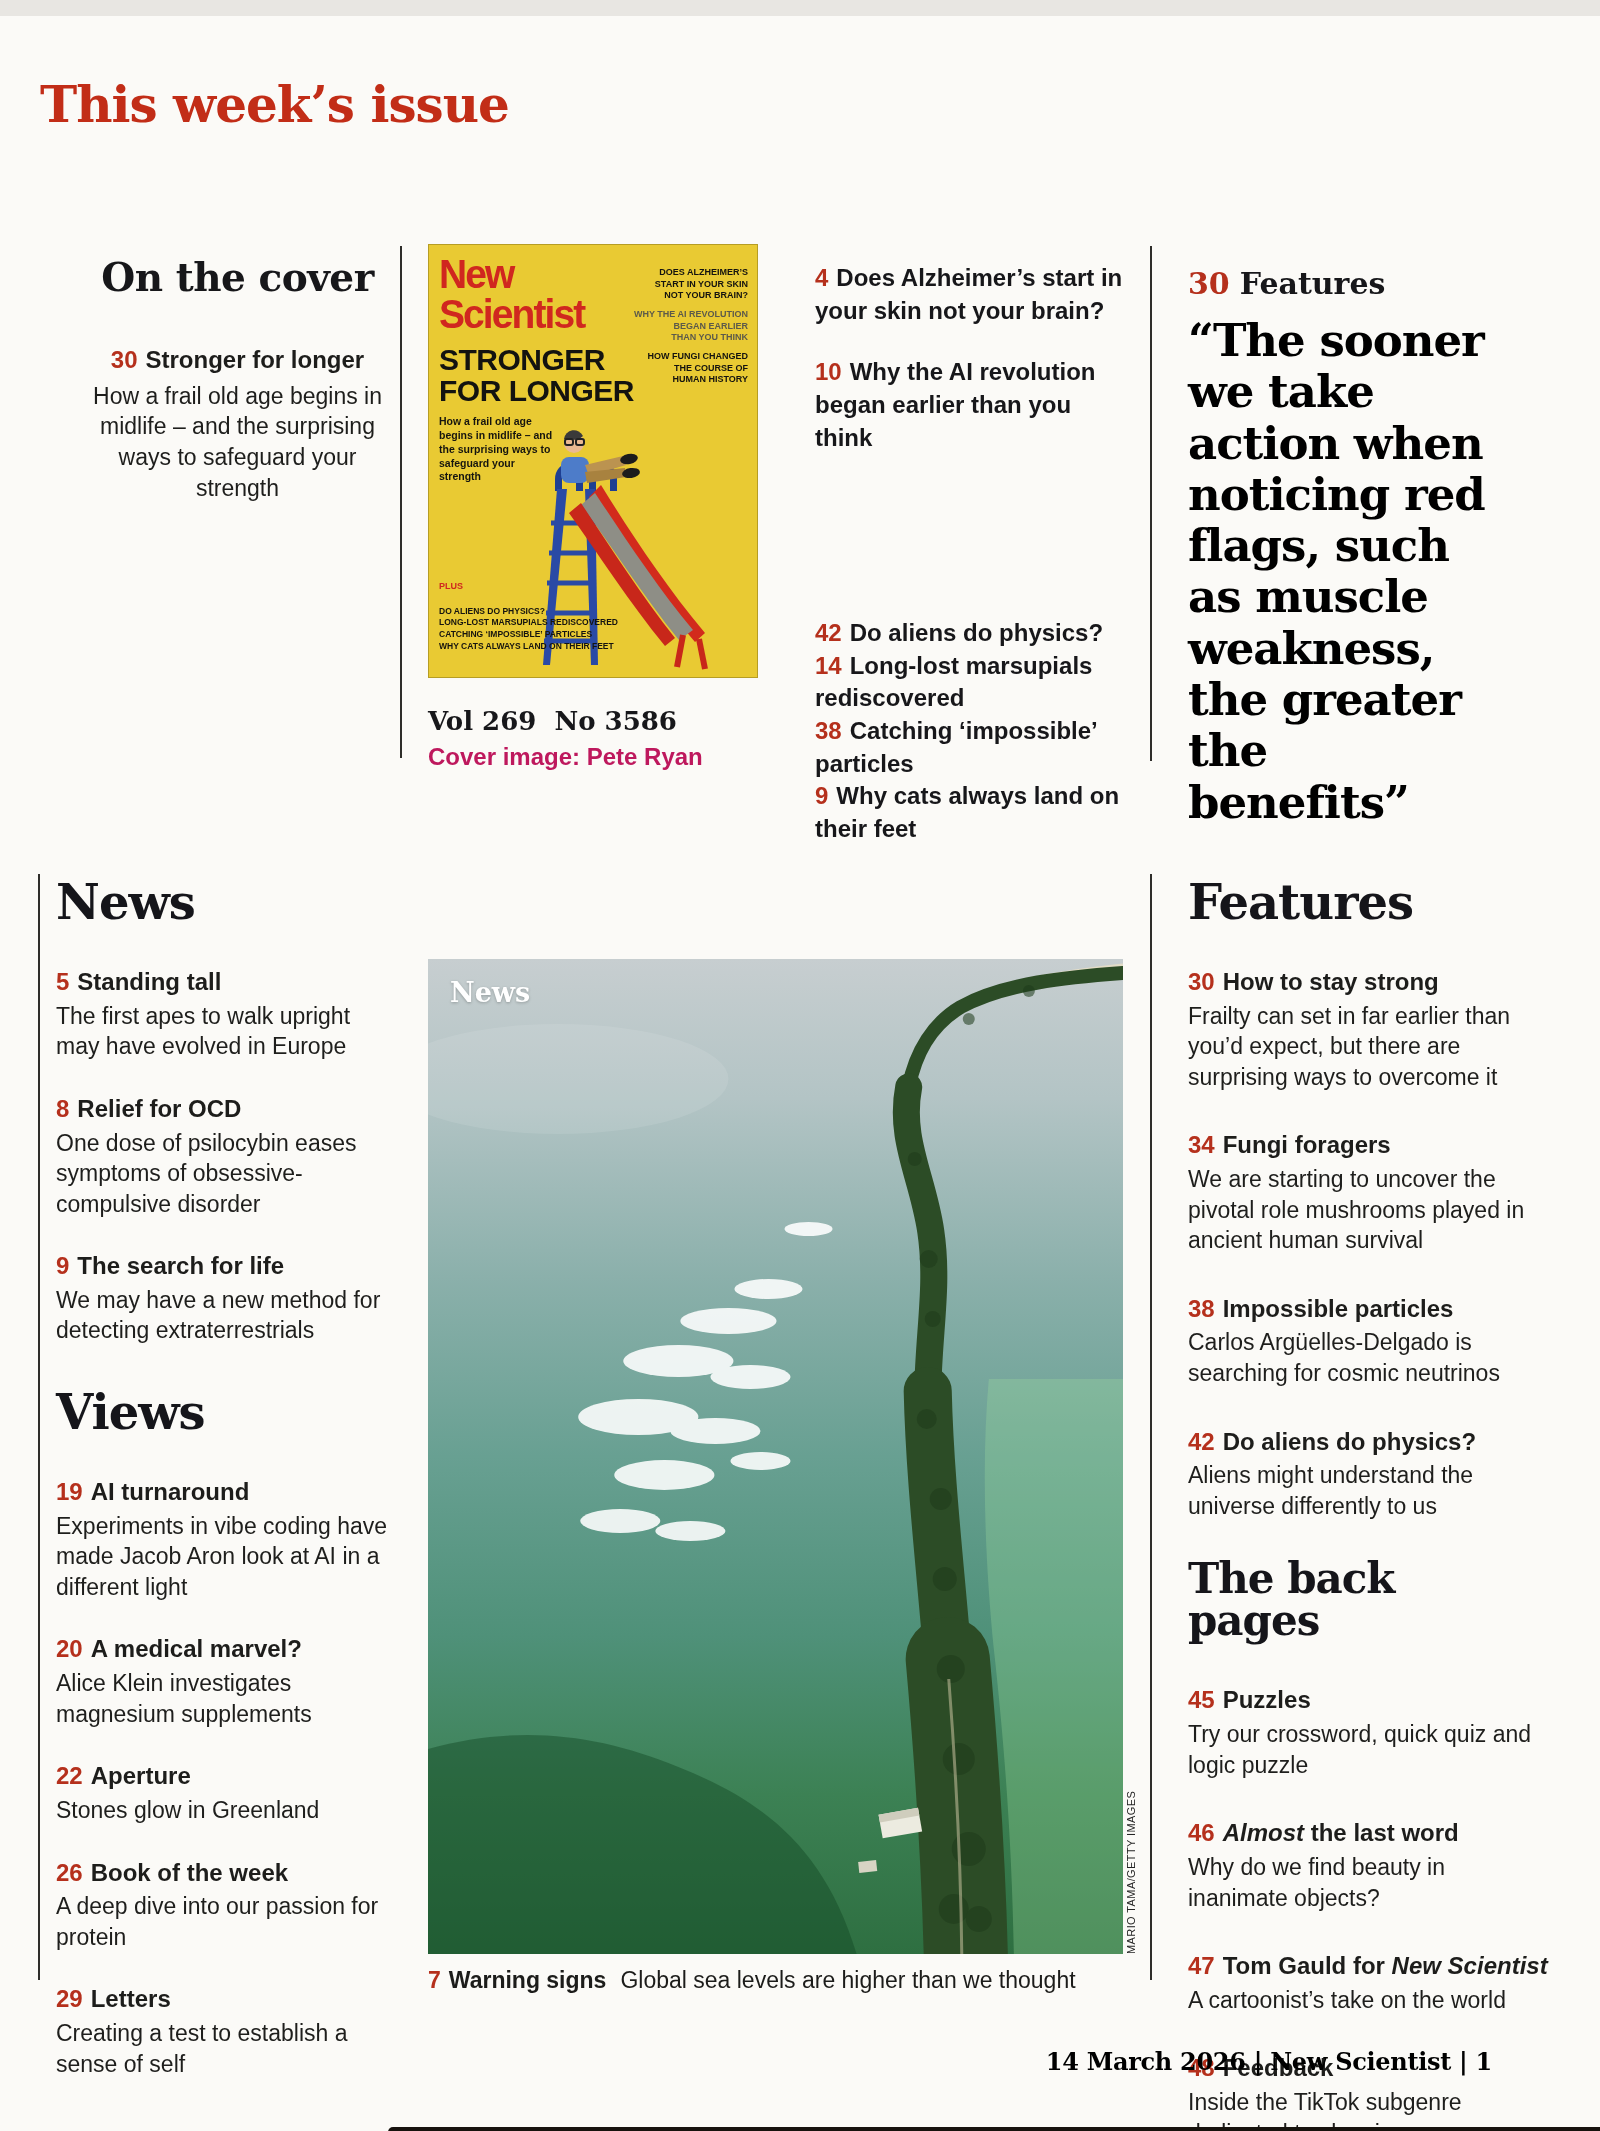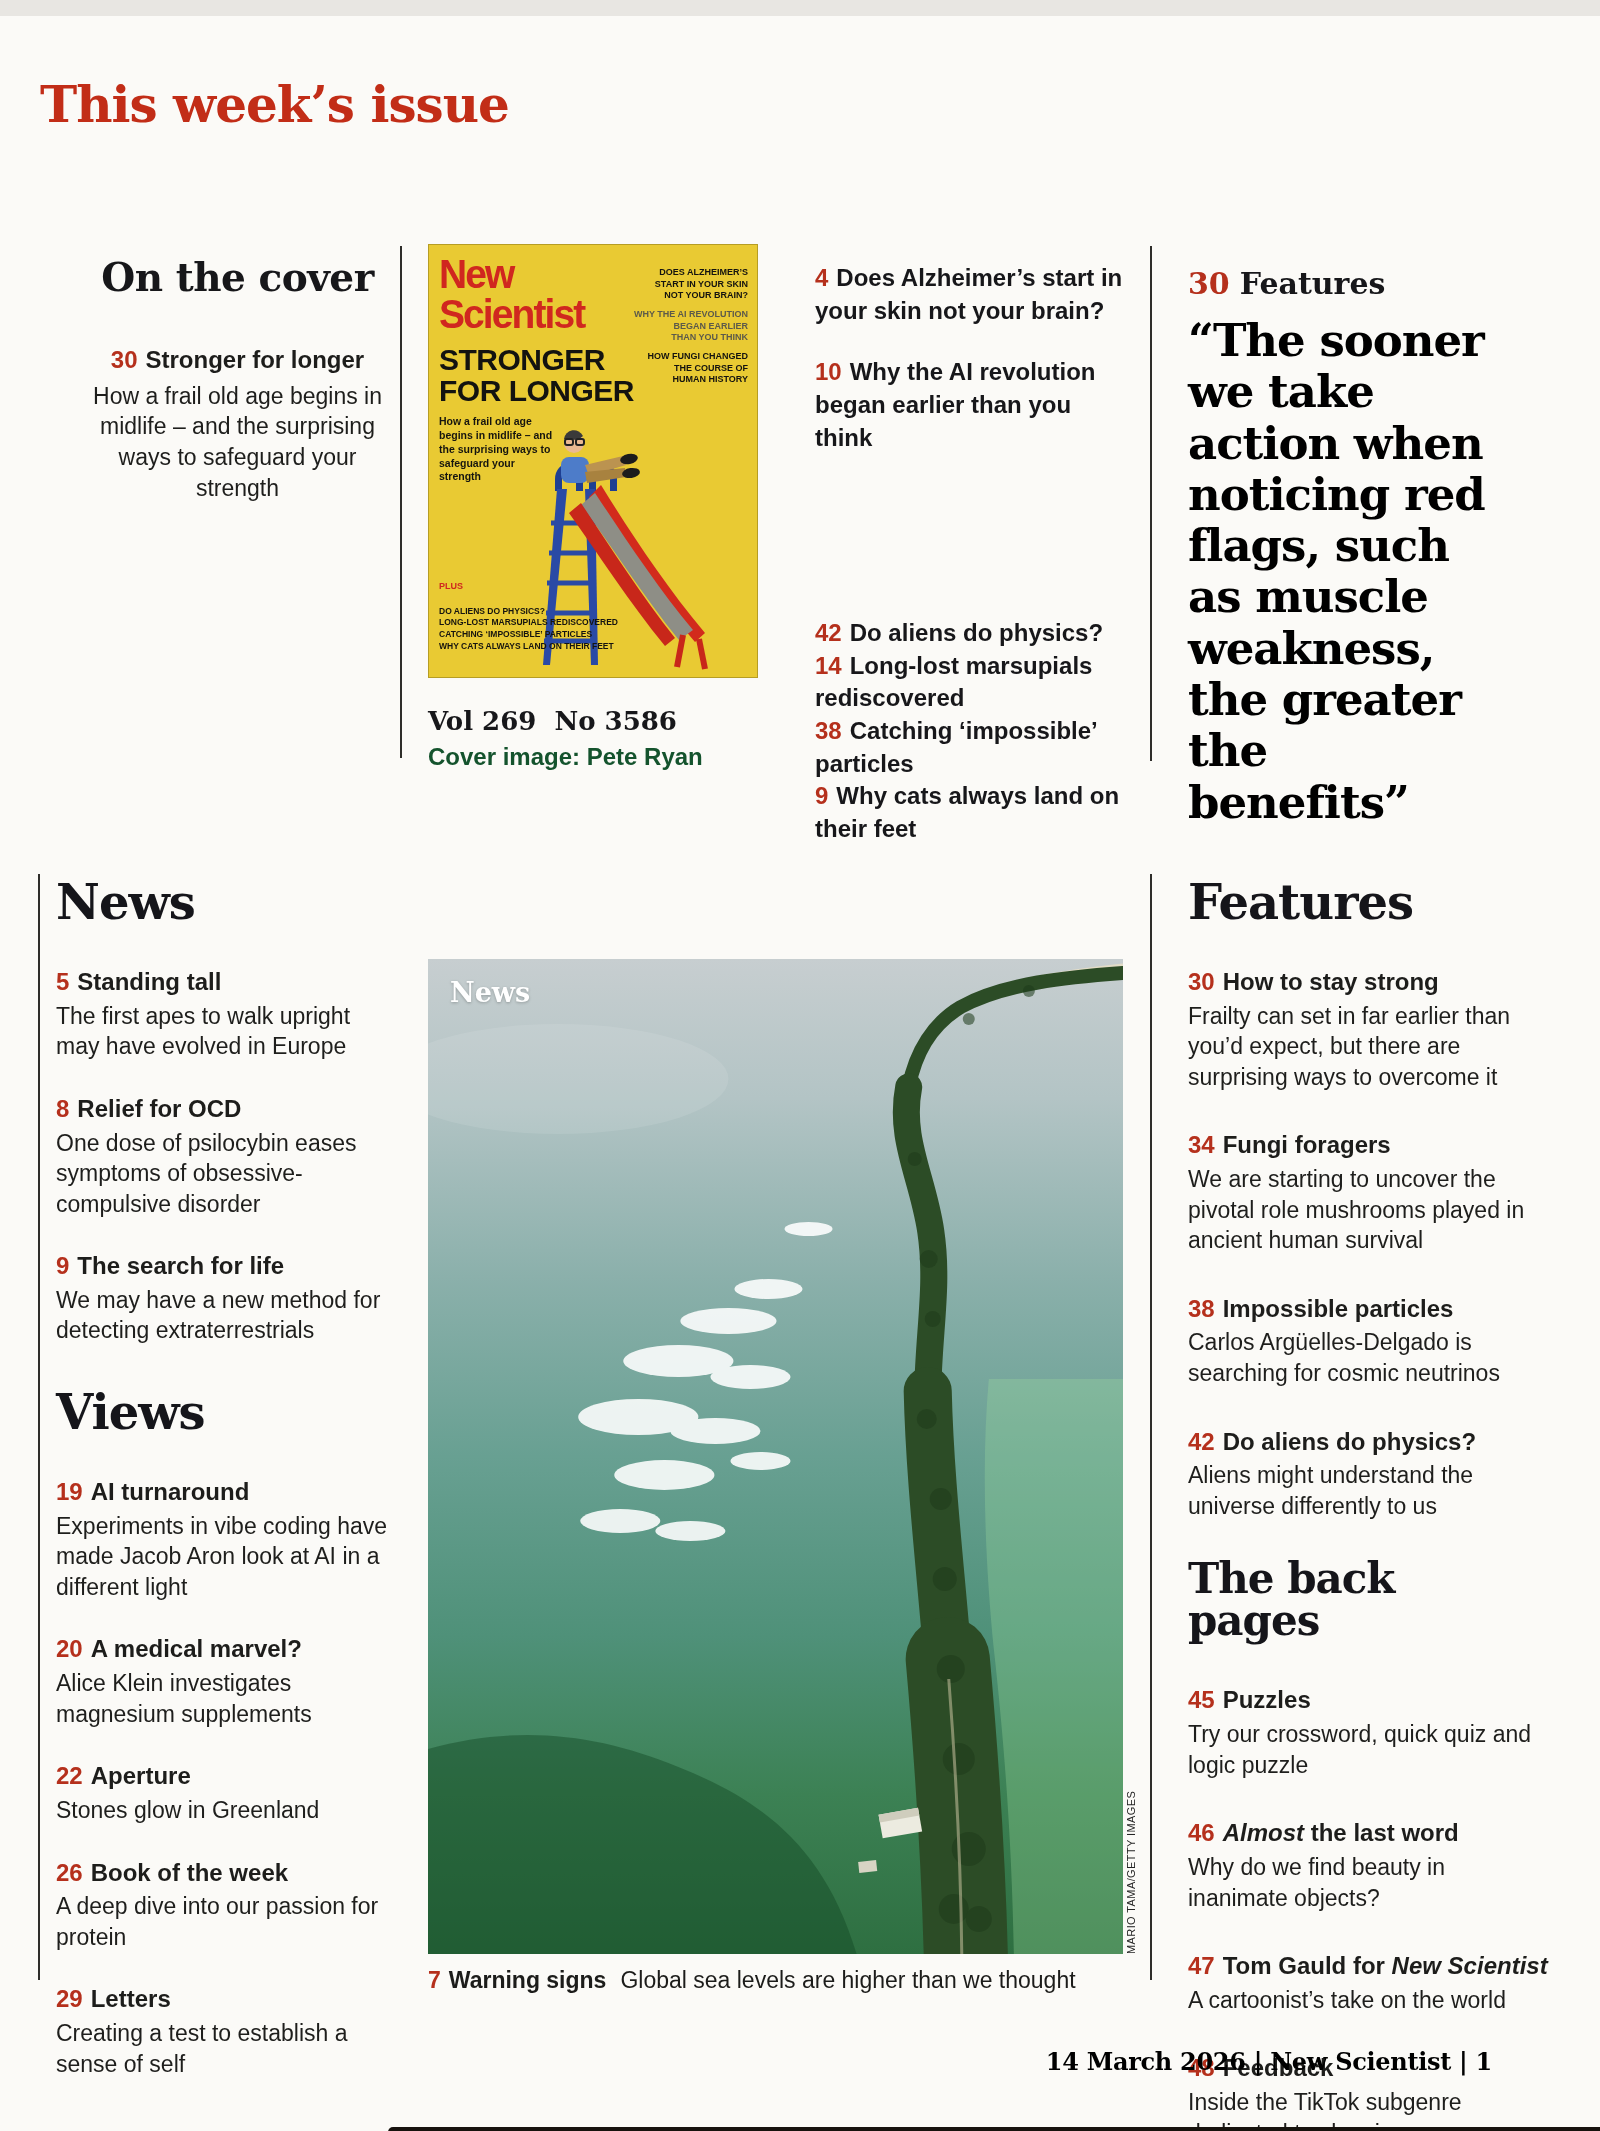--- a/index.html
+++ b/index.html
@@ -61,21 +61,21 @@
     white-space:pre-line; color:#131310; }
   .cv-sub { position:absolute; left:10px; top:170px; width:120px;
     font-size:10.5px; font-weight:700; line-height:1.32; color:#16150f; }
   .cv-art { position:absolute; left:48px; top:182px; width:240px; height:245px; }
   .cv-plus { position:absolute; left:10px; bottom:12px; width:210px;
     font-size:8.5px; font-weight:700; line-height:1.4; color:#15140f; white-space:pre-line; }
   .cv-plus-label { color:#d0271f; font-size:9px; font-weight:700; margin-bottom:1px; }
 
   .vol { left:428px; top:690px; font-family:"DejaVu Serif", serif; font-weight:700;
          font-size:26px; white-space:pre; color:#17171a; }
-  .cover-credit { left:428px; top:727px; font-weight:700; font-size:24px; color:#14532d; }
+  .cover-credit { left:428px; top:727px; font-weight:700; font-size:24px; color:#be185d; }
 
   
   .mid-top { left:815px; top:246px; width:315px; }
   .mid-bottom { left:815px; top:601px; width:345px; }
   .cv-item { font-size:24px; font-weight:700; line-height:1.36; color:#17171a; }
   .mid-top .cv-item { margin-bottom:29px; }
   .mid-bottom .cv-item { margin-bottom:0; }
 
   
   .quote-col { left:1188px; top:250px; width:310px; }

